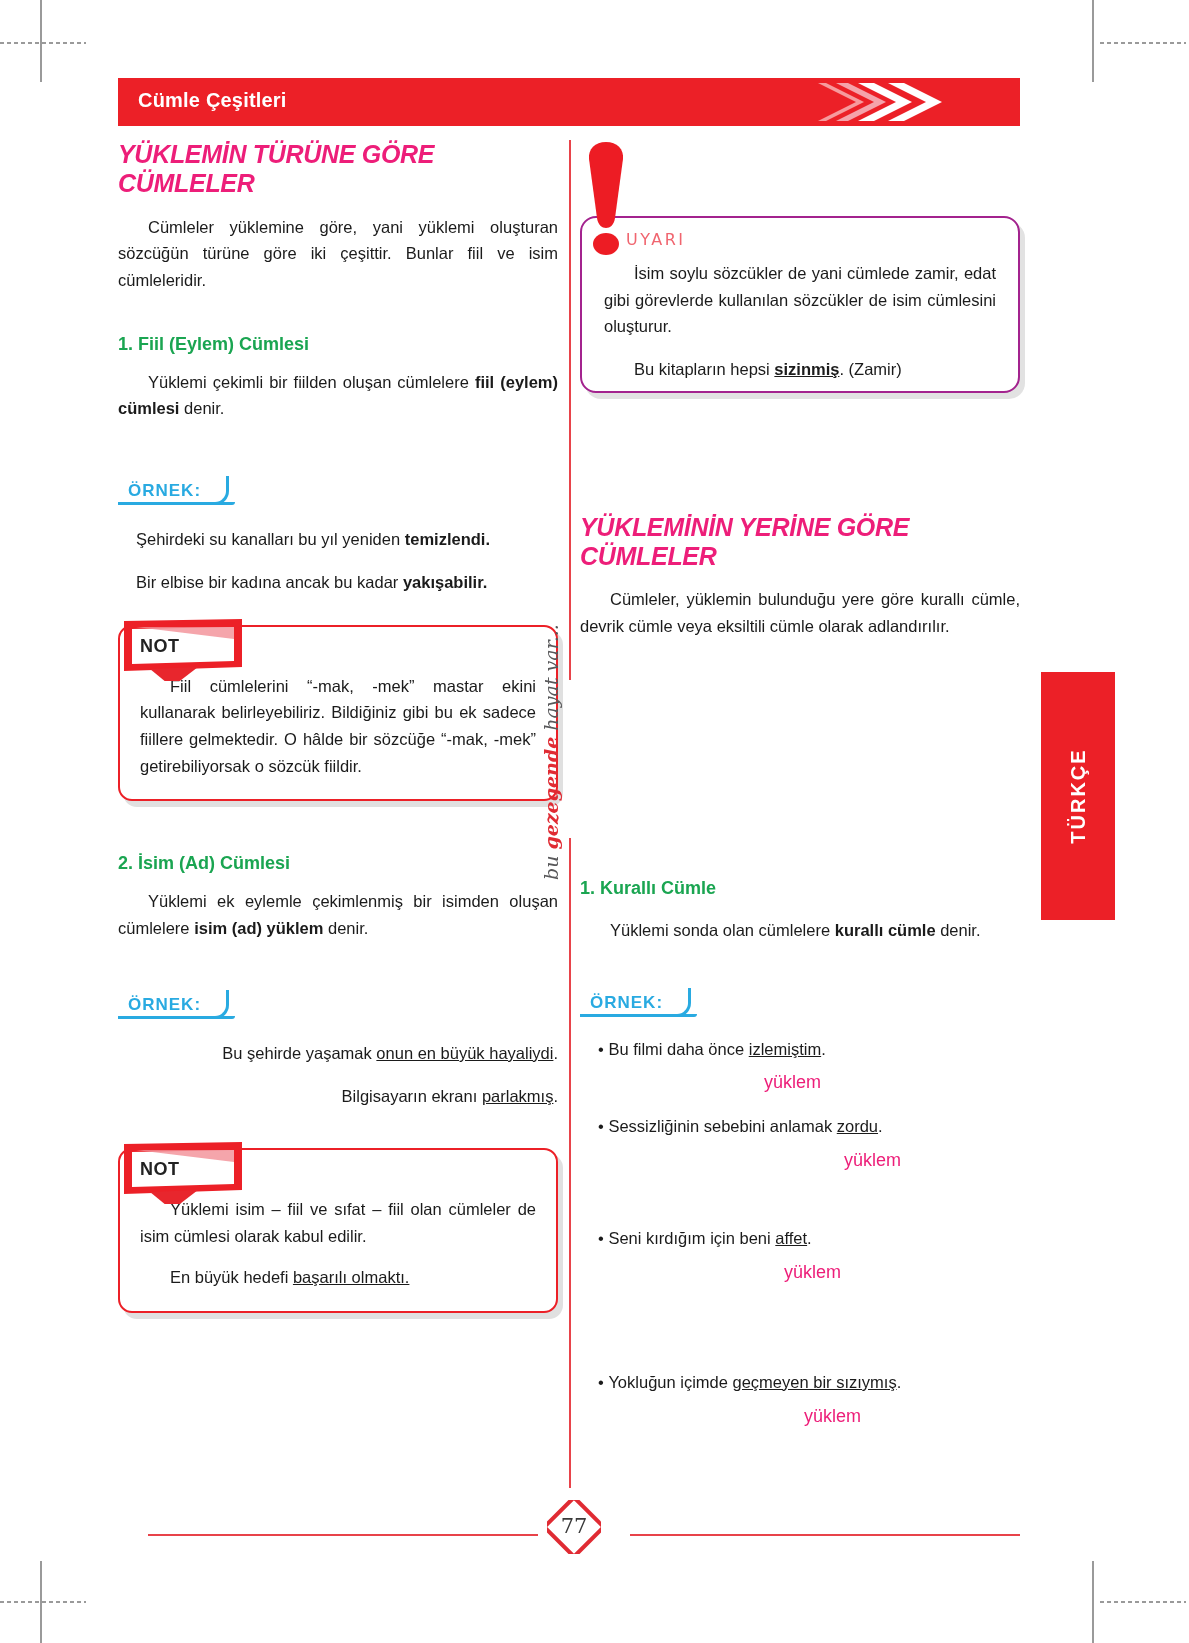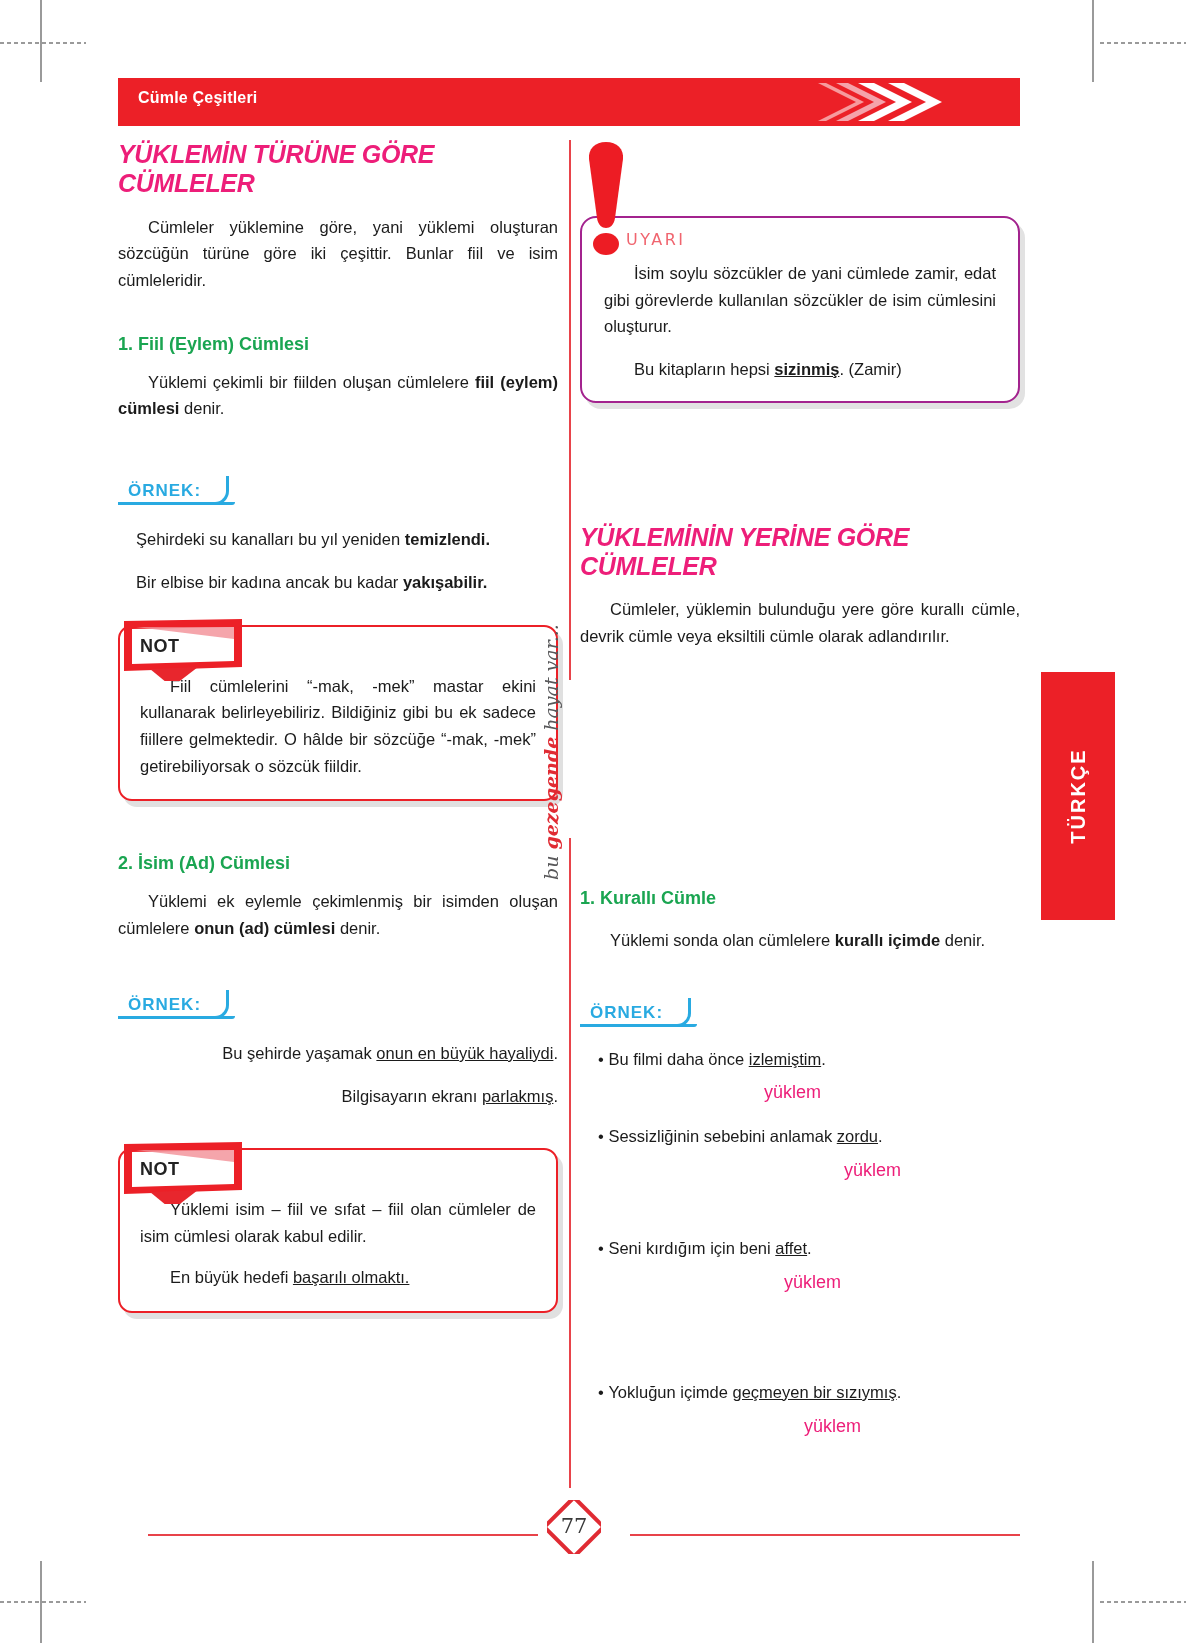--- a/index.html
+++ b/index.html
@@ -11,21 +11,21 @@
   
   .crop{position:absolute;background:#9a9a9a;}
   .crop-v{width:2px;height:82px;}
   .crop-h{height:2px;width:86px;background:repeating-linear-gradient(to right,#9a9a9a 0 4px,transparent 4px 7px);}
 
   
   .page{position:absolute;left:118px;top:78px;width:902px;height:1430px;}
 
   
   .hdr{position:absolute;left:0;top:0;width:902px;height:48px;background:#ec2027;}
-  .hdr-title{position:absolute;left:20px;top:11px;font-size:16px;font-weight:bold;color:#ffffff;letter-spacing:.2px;}
+  .hdr-title{position:absolute;left:20px;top:11px;font-size:20px;font-weight:bold;color:#ffffff;letter-spacing:.2px;}
   .chev{position:absolute;top:5px;width:44px;height:38px;}
   .chev svg{display:block;}
 
   
   .col-l{position:absolute;left:0;top:62px;width:440px;}
   .col-r{position:absolute;left:462px;top:62px;width:440px;}
   .divider{position:absolute;left:451px;top:62px;width:2px;background:#e8434a;}
   .div1{top:62px;height:540px;}
   .div2{top:760px;height:650px;}
 
@@ -58,21 +58,21 @@
   .notbox .tag svg{display:block;}
   .notbox .tag .txt{
     position:absolute;left:16px;top:17px;font-size:18px;font-weight:bold;color:#222;letter-spacing:.5px;
   }
   .notbox p{font-size:16.5px;line-height:1.62;margin:0;text-align:justify;text-indent:30px;}
 
   
   .uyari{position:relative;margin-top:0;}
   .uyari .shell{
     border:2.5px solid #a3238e;border-radius:16px;background:#fff;
-    padding:42px 22px 18px 22px;
+    padding:42px 22px 8px 22px;
     box-shadow:5px 6px 0 rgba(160,160,160,.30);
   }
   .uyari .bang{position:absolute;left:4px;top:-76px;width:44px;height:116px;z-index:4;}
   .uyari .lbl{position:absolute;left:46px;top:14px;font-size:16px;color:#f0656f;letter-spacing:2.5px;z-index:5;font-family:"DejaVu Sans",sans-serif;}
   .uyari p{font-size:16.5px;line-height:1.62;margin:0 0 16px 0;text-align:justify;}
   .uyari p.ind{text-indent:30px;}
   .uyari p.last{text-indent:30px;margin-bottom:0;}
 
   
   .yuk{color:#ed1e79;font-size:18px;display:block;margin-top:8px;}
@@ -178,21 +178,21 @@
           <path d="M8 10 L110 8 L110 42 L8 45 Z" fill="#ffffff"></path>
           <path d="M12 8 L110 8 L110 20 Z" fill="#f28f96" opacity=".8"></path>
           <path d="M26 50 L74 48 L48 68 Z" fill="#e8262d"></path>
         </svg>
         <span class="txt">NOT</span>
       </div>
     </div>
 
     <h2 class="sub" style="margin-top:52px;">2. İsim (Ad) Cümlesi</h2>
 
-    <p class="body" style="margin-top:14px;"><span>Yüklemi ek eylemle çekimlenmiş bir isimden oluşan cümlelere </span><span class="b">onun (ad) cümlesi</span><span> denir.</span></p>
+    <p class="body" style="margin-top:14px;"><span>Yüklemi ek eylemle çekimlenmiş bir isimden oluşan cümlelere </span><span class="b">isim (ad) yüklem</span><span> denir.</span></p>
 
     <div style="margin-top:52px;">
       <div class="ornek">
         <span class="lbl">ÖRNEK:</span>
         <span class="bar"></span>
         <span class="hook"></span>
       </div>
     </div>
 
     <ul class="exlist" style="margin-top:22px;text-align:right;">
@@ -233,21 +233,21 @@
         <p class="last"><span>Bu kitapların hepsi </span><span class="b u">sizinmiş</span><span>. (Zamir)</span></p>
       </div>
     </div>
 
     <h1 class="sect" style="margin-top:120px;">YÜKLEMİNİN YERİNE GÖRE CÜMLELER</h1>
 
     <p class="body" style="margin-top:16px;">Cümleler, yüklemin bulunduğu yere göre kurallı cümle, devrik cümle veya eksiltili cümle olarak adlandırılır.</p>
 
     <h2 class="sub" style="margin-top:238px;">1. Kurallı Cümle</h2>
 
-    <p class="body" style="margin-top:18px;"><span>Yüklemi sonda olan cümlelere </span><span class="b">kurallı içimde</span><span> denir.</span></p>
+    <p class="body" style="margin-top:18px;"><span>Yüklemi sonda olan cümlelere </span><span class="b">kurallı cümle</span><span> denir.</span></p>
 
     <div style="margin-top:48px;">
       <div class="ornek">
         <span class="lbl">ÖRNEK:</span>
         <span class="bar"></span>
         <span class="hook"></span>
       </div>
     </div>
 
     <ul class="exlist" style="margin-top:20px;">

